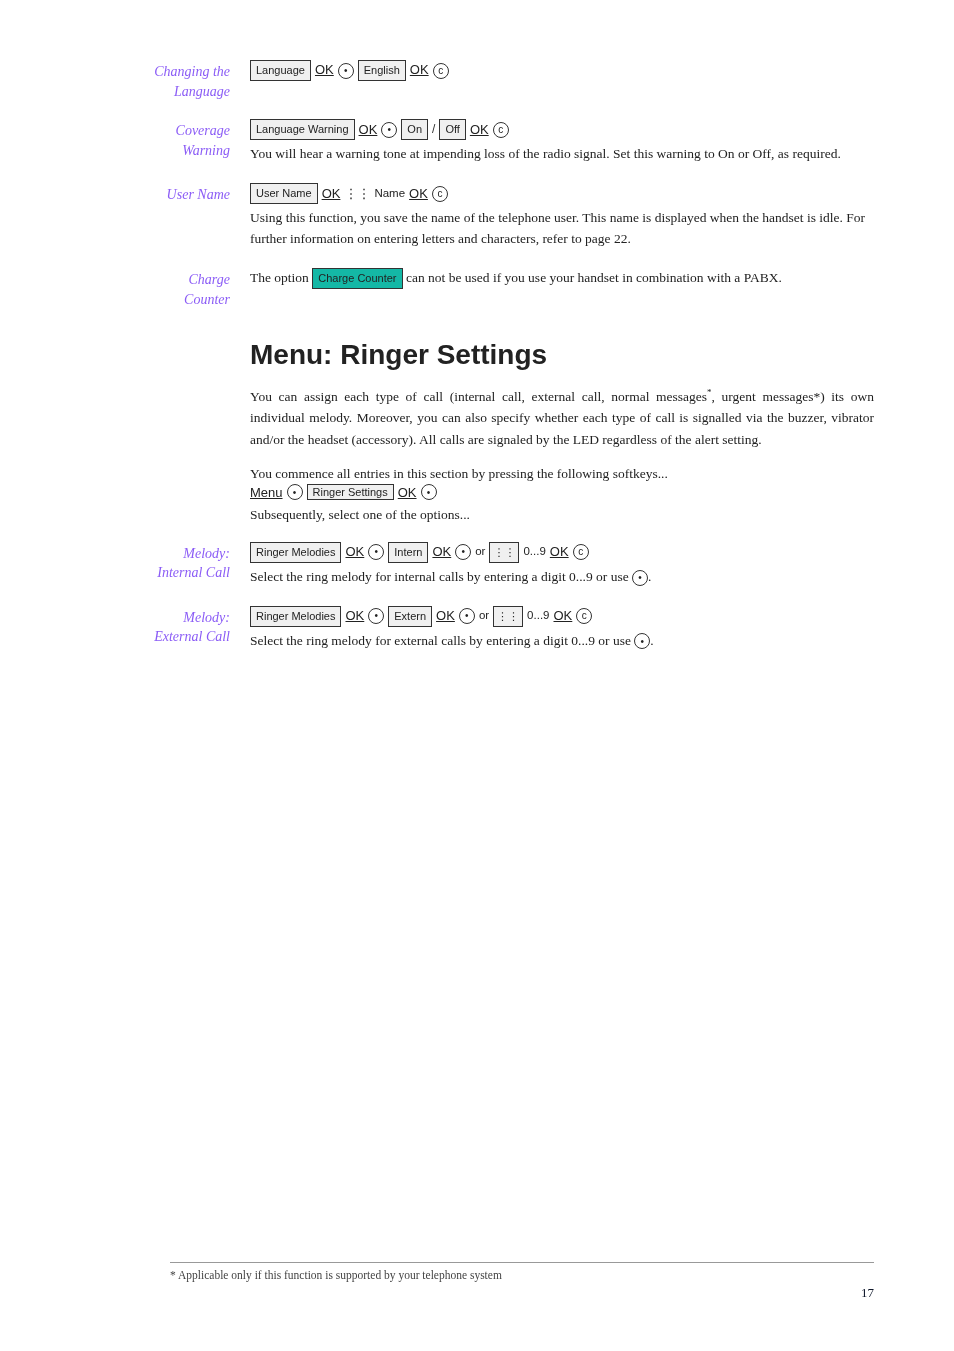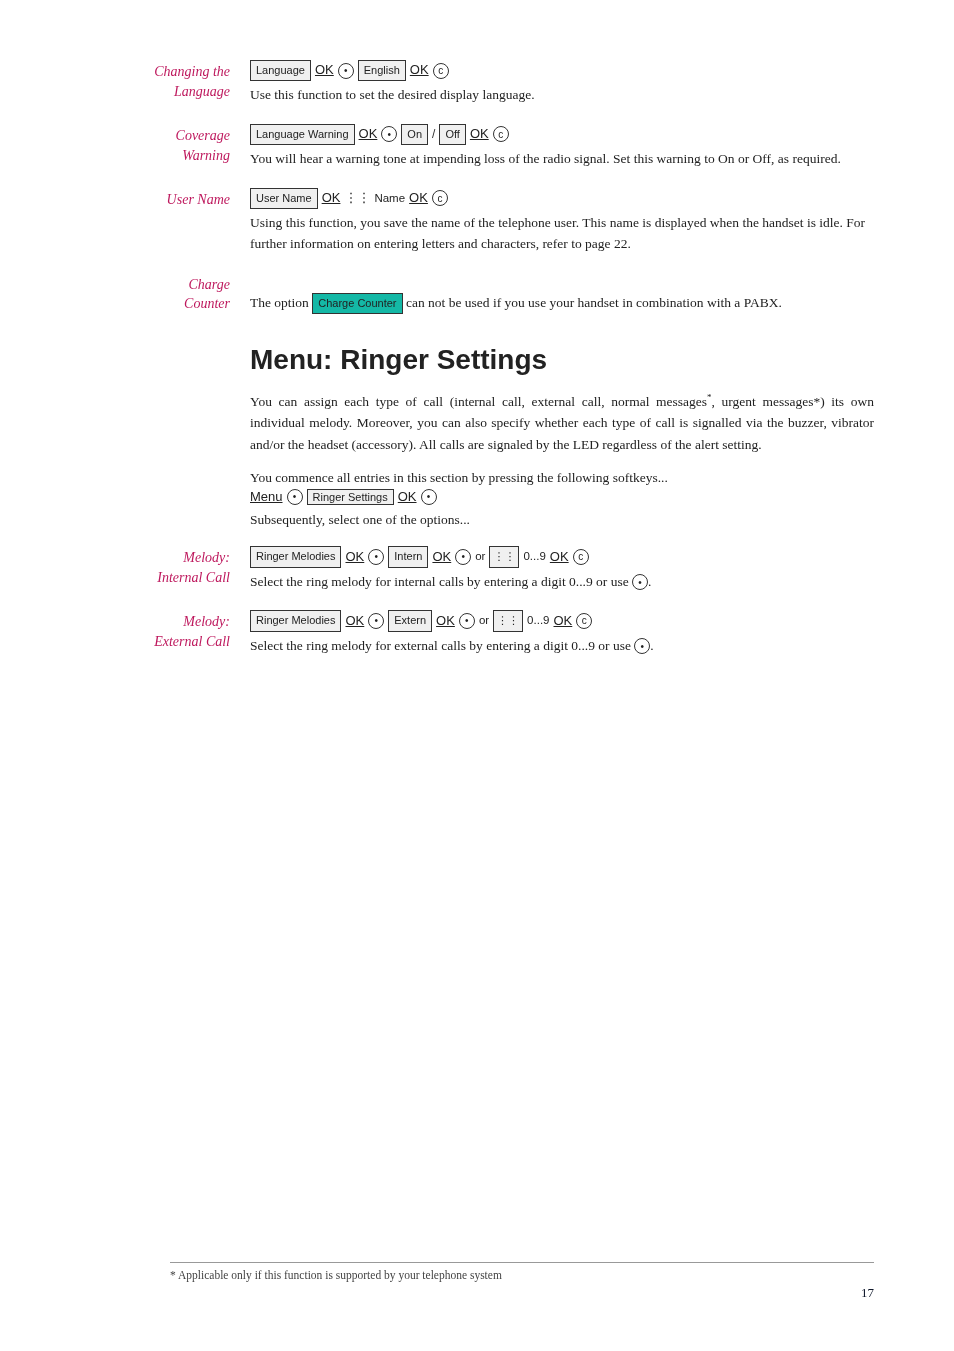--- a/index.html
+++ b/index.html
@@ -23,21 +23,21 @@
       display: flex;
       margin-bottom: 18px;
     }
 
     .section-label {
       width: 170px;
       min-width: 170px;
       text-align: right;
       padding-right: 20px;
       font-size: 14px;
-      color: #be185d;
+      color: #8b5cf6;
       font-style: italic;
       line-height: 1.4;
       padding-top: 2px;
     }
 
     .section-content {
       flex: 1;
       font-size: 13.5px;
       line-height: 1.55;
     }
@@ -167,21 +167,20 @@
     </div>
     <div class="section-content">
       <div class="key-sequence">
         <span class="key-box">Language</span>
         <span class="key-text underlined">OK</span>
         <span class="key-circle">•</span>
         <span class="key-box">English</span>
         <span class="key-text underlined">OK</span>
         <span class="key-circle">c</span>
       </div>
-      <div>Use this function to set the desired display language.</div>
     </div>
   </div>
 
   <div class="section">
     <div class="section-label">
       <span>Coverage</span><br>
       <span>Warning</span>
     </div>
     <div class="section-content">
       <div class="key-sequence">
@@ -208,21 +207,21 @@
         <span class="key-text underlined">OK</span>
         <span style="font-size:13px; font-family: Arial;">⋮⋮</span>
         <span class="key-text">Name</span>
         <span class="key-text underlined">OK</span>
         <span class="key-circle">c</span>
       </div>
       <div>Using this function, you save the name of the telephone user. This name is displayed when the handset is idle. For further information on entering letters and characters, refer to page 22.</div>
     </div>
   </div>
 
-  <div class="section" style="margin-bottom:30px;align-items:flex-end;">
+  <div class="section" style="margin-bottom:30px;">
     <div class="section-label">
       <span>Charge</span><br>
       <span>Counter</span>
     </div>
     <div class="section-content">
       <span>The option </span><span class="inline-box">Charge Counter</span><span> can not be used if you use your handset in combination with a PABX.</span>
     </div>
   </div>
 
   <div class="big-heading">

